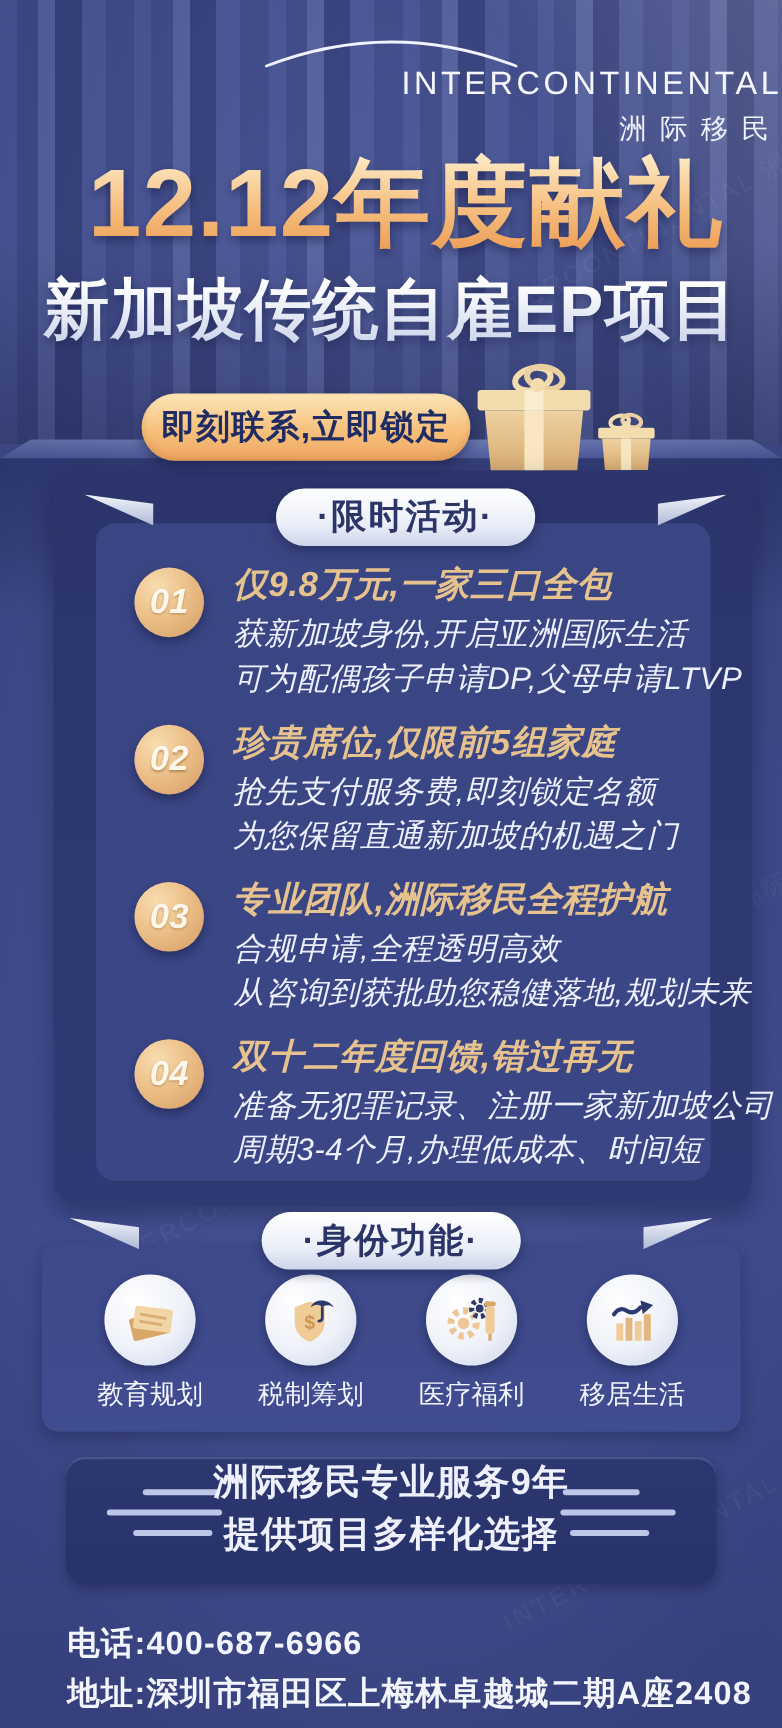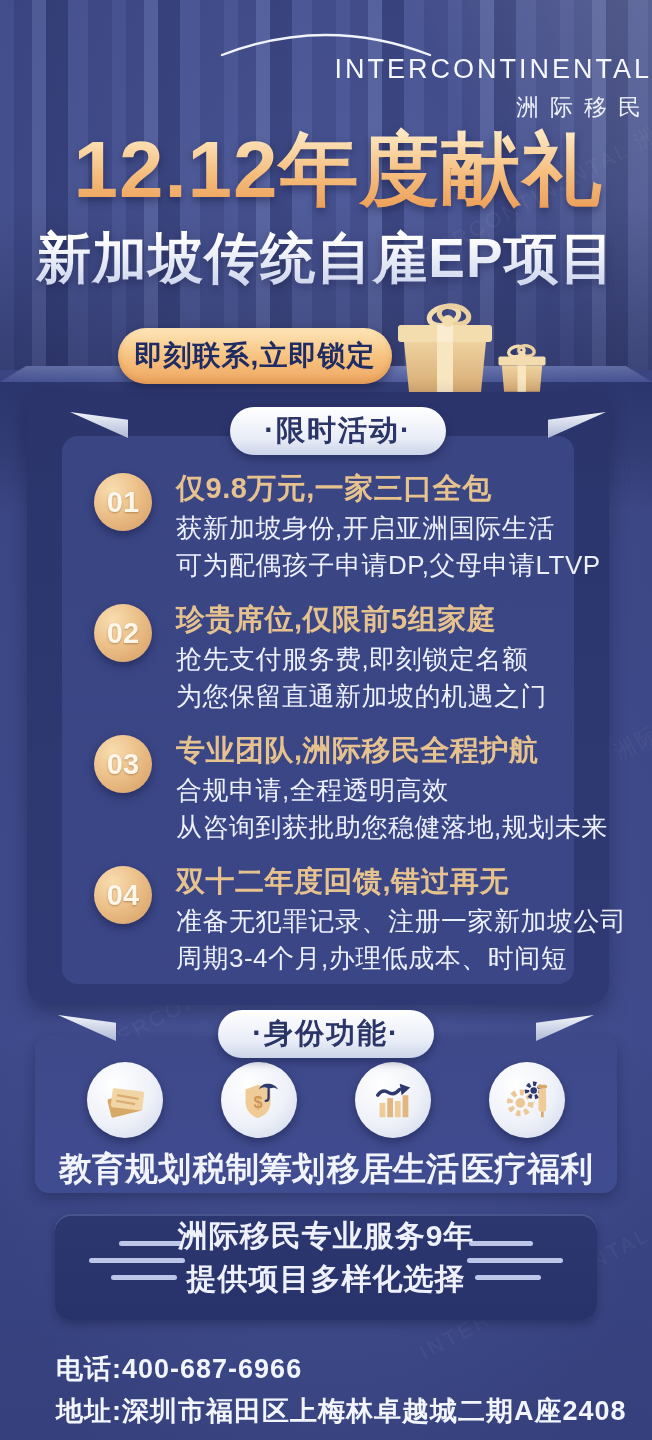--- a/index.html
+++ b/index.html
@@ -52,23 +52,23 @@
   .pill{position:relative; height:48px; padding:0 34px; border-radius:25px;
     display:flex; align-items:center; justify-content:center;
     background:linear-gradient(180deg,#ffffff 0%,#e9edf7 65%,#ccd4e8 100%);
     box-shadow:0 4px 9px rgba(10,15,45,0.35);
     font-size:29px; font-weight:bold; color:#2b3568; letter-spacing:2px; z-index:2;}
   .wing{position:absolute; top:5px; width:58px; height:26px; z-index:1;
     background:linear-gradient(180deg,#f2f4fa,#aeb9d6);}
   .wing-l{left:58px; clip-path:polygon(0 0,100% 30%,100% 100%);}
   .wing-r{right:58px; clip-path:polygon(100% 0,0 30%,0 100%);}
   
-  .panel-promo{position:absolute; left:27px; top:392px; width:582px; height:613px; z-index:2;
+  .panel-promo{position:absolute; left:45px; top:392px; width:582px; height:613px; z-index:2;
     border-radius:20px; background:linear-gradient(180deg,#2b356c,#2f3a74);
-    box-shadow:0 8px 20px rgba(10,14,40,0.35);}
+    box-shadow:0 8px 20px rgba(10,14,40,0.35);font-style:italic;}
   .panel-promo-inner{position:absolute; left:35px; top:44px; width:512px; height:548px;
     border-radius:16px; background:linear-gradient(180deg,#3a4583,#3b4687);}
   .items{position:absolute; left:67px; top:78px; width:470px; display:flex;
     flex-direction:column; gap:17px;}
   .item{display:flex; gap:24px;}
   .badge{flex:0 0 auto; width:58px; height:58px; border-radius:50%; margin-top:3px;
     display:flex; align-items:center; justify-content:center;
     background:radial-gradient(circle at 32% 28%, #f8ddb0 0%, #ecc089 45%, #d49c62 100%);
     box-shadow:0 4px 8px rgba(10,15,45,0.4);
     font-size:29px; font-weight:bold; color:#fdf6ea; text-shadow:0 1px 2px rgba(120,70,20,0.45);}
@@ -78,21 +78,21 @@
   
   .panel-features{position:absolute; left:35px; top:1036px; width:582px; height:157px; z-index:2;
     border-radius:14px; background:linear-gradient(180deg,#3d4989,#404c90);
     box-shadow:0 5px 14px rgba(10,14,40,0.3);}
   .features-row{position:absolute; left:0; top:26px; width:100%; display:flex;
     justify-content:space-between; padding:0 26px;}
   .feature{display:flex; flex-direction:column; align-items:center; width:128px;}
   .f-circle{width:76px; height:76px; border-radius:50%;
     background:radial-gradient(circle at 35% 30%, #ffffff 0%, #eef1f8 55%, #ccd4e8 100%);
     box-shadow:0 4px 9px rgba(10,15,45,0.4); display:flex; align-items:center; justify-content:center;}
-  .f-label{margin-top:9px; font-size:33px; font-weight:bold; color:#f2f4fd; white-space:nowrap;}
+  .f-label{margin-top:9px; font-size:22px; font-weight:normal; color:#f2f4fd; white-space:nowrap;}
   
   .banner{position:absolute; left:55px; top:1214px; width:542px; height:106px; z-index:2;
     border-radius:16px; background:linear-gradient(180deg,#2c3770,#28326a);
     box-shadow:inset 0 2px 0 rgba(140,155,210,0.3), 0 4px 10px rgba(10,14,40,0.3);
     display:flex; justify-content:center;}
   .banner-text{text-align:center; font-size:30px; font-weight:bold; color:#eef1fc;
     line-height:43px; letter-spacing:1px; z-index:2;}
   .lines{position:absolute; top:27px; display:flex; flex-direction:column; gap:12px; z-index:1;}
   .lines span{display:block; height:5px; border-radius:3px; background:#bcc6e8;}
   .lines-l{left:34px;}  .lines-r{right:34px;}
@@ -233,46 +233,46 @@
             <path d="M24 13 C26 5 40 5 44 13 C40 10 36 11 34 13 C32 10 27 10 24 13 Z" fill="#2e3a6e"></path>
             <path d="M34 13 L34 22 q0 3 -3 3" fill="none" stroke="#2e3a6e" stroke-width="2.4" stroke-linecap="round"></path>
           </svg>
         </div>
         <div class="f-label">税制筹划</div>
       </div>
 
       <div class="feature">
         <div class="f-circle">
           <svg width="46" height="46" viewBox="0 0 48 48">
-            <rect x="10" y="27" width="6" height="15" fill="#eecb97"></rect>
-            <rect x="18" y="22" width="6" height="20" fill="#e2b77f"></rect>
-            <rect x="26" y="25" width="6" height="17" fill="#eecb97"></rect>
-            <rect x="34" y="19" width="6" height="23" fill="#e2b77f"></rect>
-            <path d="M8 19 Q13 12 19 16 T31 13" fill="none" stroke="#2e3a6e" stroke-width="3.6" stroke-linecap="round"></path>
-            <polygon points="31,7 42,11 33,19" fill="#2e3a6e"></polygon>
-          </svg>
-        </div>
-        <div class="f-label">移居生活</div>
-      </div>
-
-      <div class="feature">
-        <div class="f-circle">
-          <svg width="46" height="46" viewBox="0 0 48 48">
             <circle cx="17" cy="27" r="11" fill="none" stroke="#ecc795" stroke-width="6" stroke-dasharray="4.5 4"></circle>
             <circle cx="17" cy="27" r="5" fill="#ecc795"></circle>
             <circle cx="31" cy="14" r="7" fill="none" stroke="#2e3a6e" stroke-width="4.5" stroke-dasharray="3.4 3"></circle>
             <circle cx="31" cy="14" r="3.4" fill="#2e3a6e"></circle>
             <rect x="36" y="12" width="8" height="24" rx="3" fill="#eecb97"></rect>
             <rect x="38.6" y="36" width="2.8" height="6" fill="#d8a868"></rect>
             <rect x="35" y="8" width="10" height="4" rx="1.6" fill="#d8a868"></rect>
           </svg>
         </div>
         <div class="f-label">医疗福利</div>
       </div>
 
+      <div class="feature">
+        <div class="f-circle">
+          <svg width="46" height="46" viewBox="0 0 48 48">
+            <rect x="10" y="27" width="6" height="15" fill="#eecb97"></rect>
+            <rect x="18" y="22" width="6" height="20" fill="#e2b77f"></rect>
+            <rect x="26" y="25" width="6" height="17" fill="#eecb97"></rect>
+            <rect x="34" y="19" width="6" height="23" fill="#e2b77f"></rect>
+            <path d="M8 19 Q13 12 19 16 T31 13" fill="none" stroke="#2e3a6e" stroke-width="3.6" stroke-linecap="round"></path>
+            <polygon points="31,7 42,11 33,19" fill="#2e3a6e"></polygon>
+          </svg>
+        </div>
+        <div class="f-label">移居生活</div>
+      </div>
+
     </div>
   </div>
 
   <div class="pill-wrap" style="top:1010px;">
     <span class="wing wing-l"></span>
     <span class="wing wing-r"></span>
     <div class="pill">·身份功能·</div>
   </div>
 
   <div class="banner">

